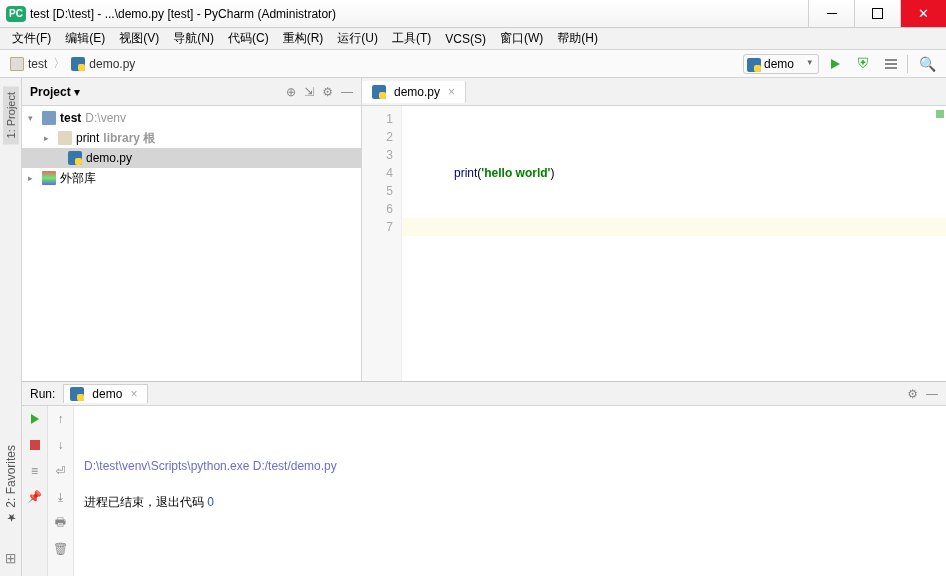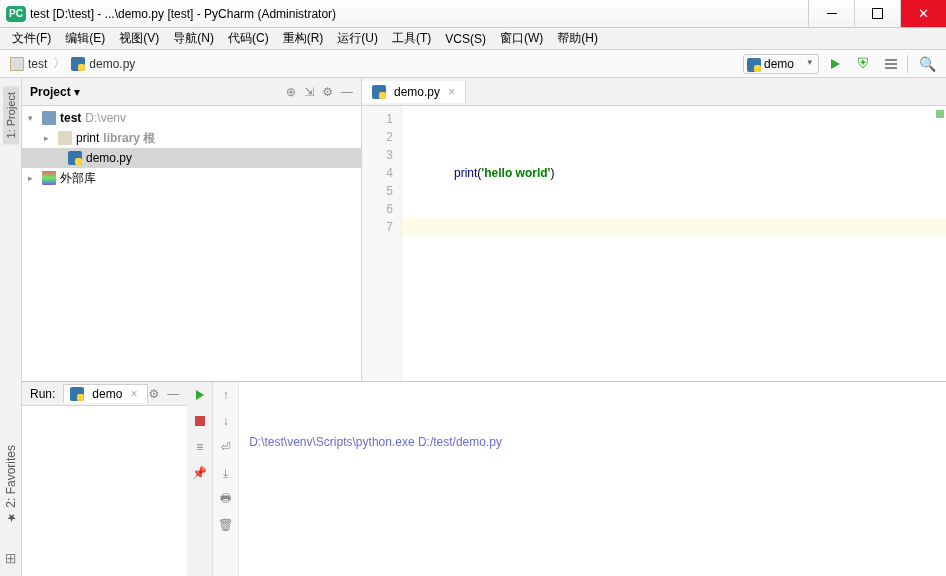--- a/index.html
+++ b/index.html
@@ -74,21 +74,21 @@
 .etab-close { color: #aaa; margin-left: 4px; cursor: pointer; }
 .editor-body { flex: 1; display: flex; font-family: "Consolas","Courier New",monospace; font-size: 13px; }
 .gutter { width: 40px; background: #f7f7f7; color: #aaa; text-align: right; padding: 4px 8px 0 0; border-right: 1px solid #eee; line-height: 18px; }
 .code { flex: 1; padding: 4px 8px 0 12px; line-height: 18px; white-space: pre; position: relative; }
 .code .kw { color: #000080; }
 .code .str { color: #008000; font-weight: bold; }
 .code-hl { position: absolute; left: 0; right: 0; height: 18px; background: #fcfce8; z-index: 0; }
 .green-mark { position: absolute; right: 2px; top: 4px; width: 8px; height: 8px; background: #8c8; }
 
 
-.runwin { height: 195px; border-top: 1px solid #c8c8c8; display: flex; flex-direction: row; }
+.runwin { height: 195px; border-top: 1px solid #c8c8c8; display: flex; flex-direction: column; }
 .run-hdr { height: 24px; background: #f2f2f2; border-bottom: 1px solid #d4d4d4; display: flex; align-items: center; padding: 0 8px; }
 .run-tab { padding: 2px 10px 2px 6px; display: flex; align-items: center; gap: 4px; background: #fff; border: 1px solid #d0d0d0; border-bottom: none; position: relative; }
 .run-tab-close { color: #aaa; margin-left: 4px; cursor: pointer; }
 .gear-right { margin-left: auto; display: flex; gap: 8px; color: #888; }
 .run-body { flex: 1; display: flex; }
 .run-left { width: 26px; background: #f2f2f2; border-right: 1px solid #e0e0e0; display: flex; flex-direction: column; align-items: center; padding-top: 4px; gap: 8px; }
 .run-left2 { width: 26px; background: #f7f7f7; border-right: 1px solid #e8e8e8; display: flex; flex-direction: column; align-items: center; padding-top: 4px; gap: 8px; color: #888; }
 .rb { width: 18px; height: 18px; display: flex; align-items: center; justify-content: center; cursor: pointer; }
 .play-sm { width:0; height:0; border-left:8px solid #3a3; border-top:5px solid transparent; border-bottom:5px solid transparent; }
 .stop-sm { width:10px; height:10px; background:#c44; }
@@ -254,20 +254,21 @@
           <div class="rb">↑</div>
           <div class="rb">↓</div>
           <div class="rb">⏎</div>
           <div class="rb">⤓</div>
           <div class="rb">🖶</div>
           <div class="rb">🗑</div>
         </div>
         <div class="run-console">
           <div class="run-cmd">D:\test\venv\Scripts\python.exe D:/test/demo.py</div>
           <div style="height:18px"></div>
+          <div class="run-end"><span>进程已结束，退出代码 </span><span class="code0">0</span></div>
         </div>
       </div>
     </div>
   </div>
 </div>
 
 <div style="position:fixed; left:0; bottom:0; width:22px; height:160px; background:#f2f2f2; border-right:1px solid #d4d4d4; display:flex; flex-direction:column; align-items:center; justify-content:flex-end; gap:20px; padding-bottom:10px;">
   <div class="vtab">★ <span>2: Favorites</span></div>
   <div style="color:#888;font-size:14px">⊞</div>
 </div>

